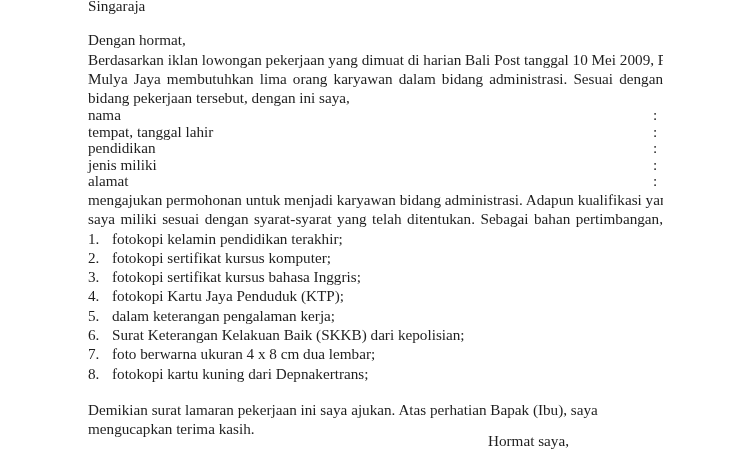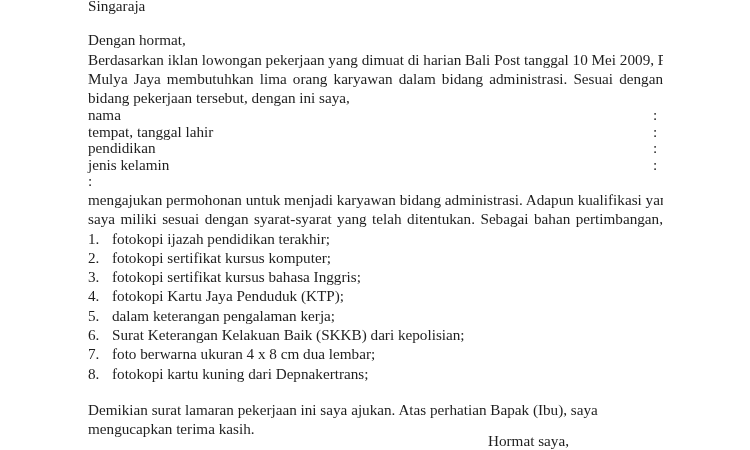--- a/index.html
+++ b/index.html
@@ -93,37 +93,38 @@
     </div>
     <div class="field-row">
       <span class="field-label">tempat, tanggal lahir</span>
       <span class="field-colon">:</span>
     </div>
     <div class="field-row">
       <span class="field-label">pendidikan</span>
       <span class="field-colon">:</span>
     </div>
     <div class="field-row">
-      <span class="field-label">jenis kelamin</span>
+      <span class="field-label">jenis miliki</span>
       <span class="field-colon">:</span>
     </div>
     <div class="field-row">
+      <span class="field-label">alamat</span>
       <span class="field-colon">:</span>
     </div>
   </div>
 
   <div class="para">
     <span class="para-line">mengajukan permohonan untuk menjadi karyawan bidang administrasi. Adapun kualifikasi yang</span>
     <span class="para-line">saya miliki sesuai dengan syarat-syarat yang telah ditentukan. Sebagai bahan pertimbangan,</span>
   </div>
 
   <div>
     <div class="list-item">
       <span class="list-num">1.</span>
-      <span>fotokopi ijazah pendidikan terakhir;</span>
+      <span>fotokopi kelamin pendidikan terakhir;</span>
     </div>
     <div class="list-item">
       <span class="list-num">2.</span>
       <span>fotokopi sertifikat kursus komputer;</span>
     </div>
     <div class="list-item">
       <span class="list-num">3.</span>
       <span>fotokopi sertifikat kursus bahasa Inggris;</span>
     </div>
     <div class="list-item">

